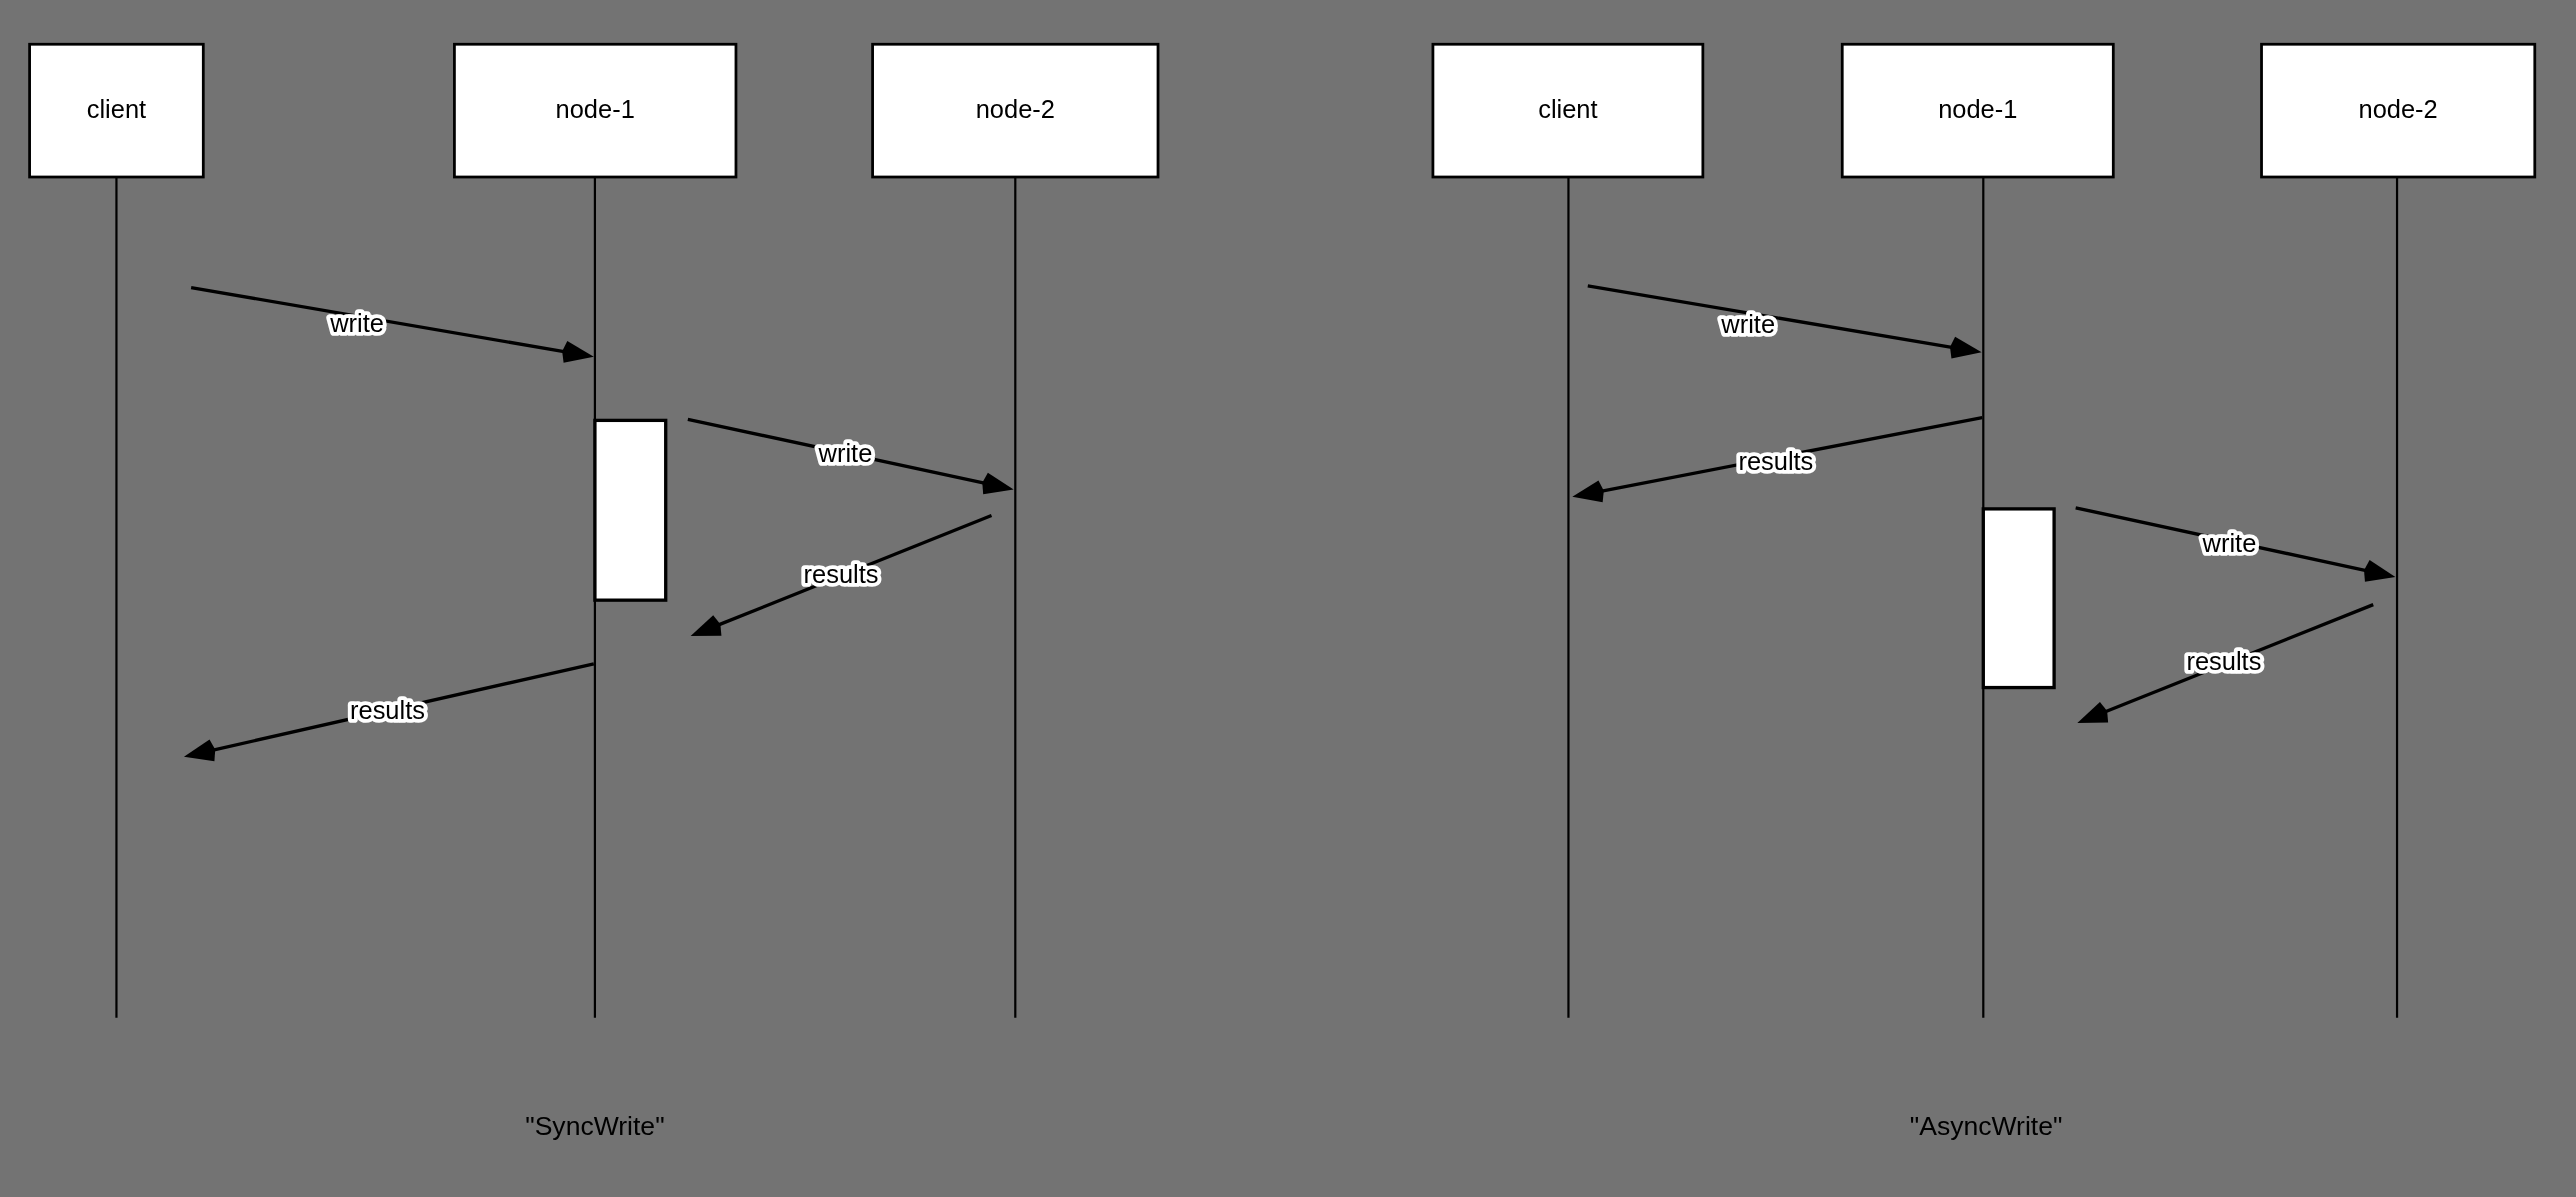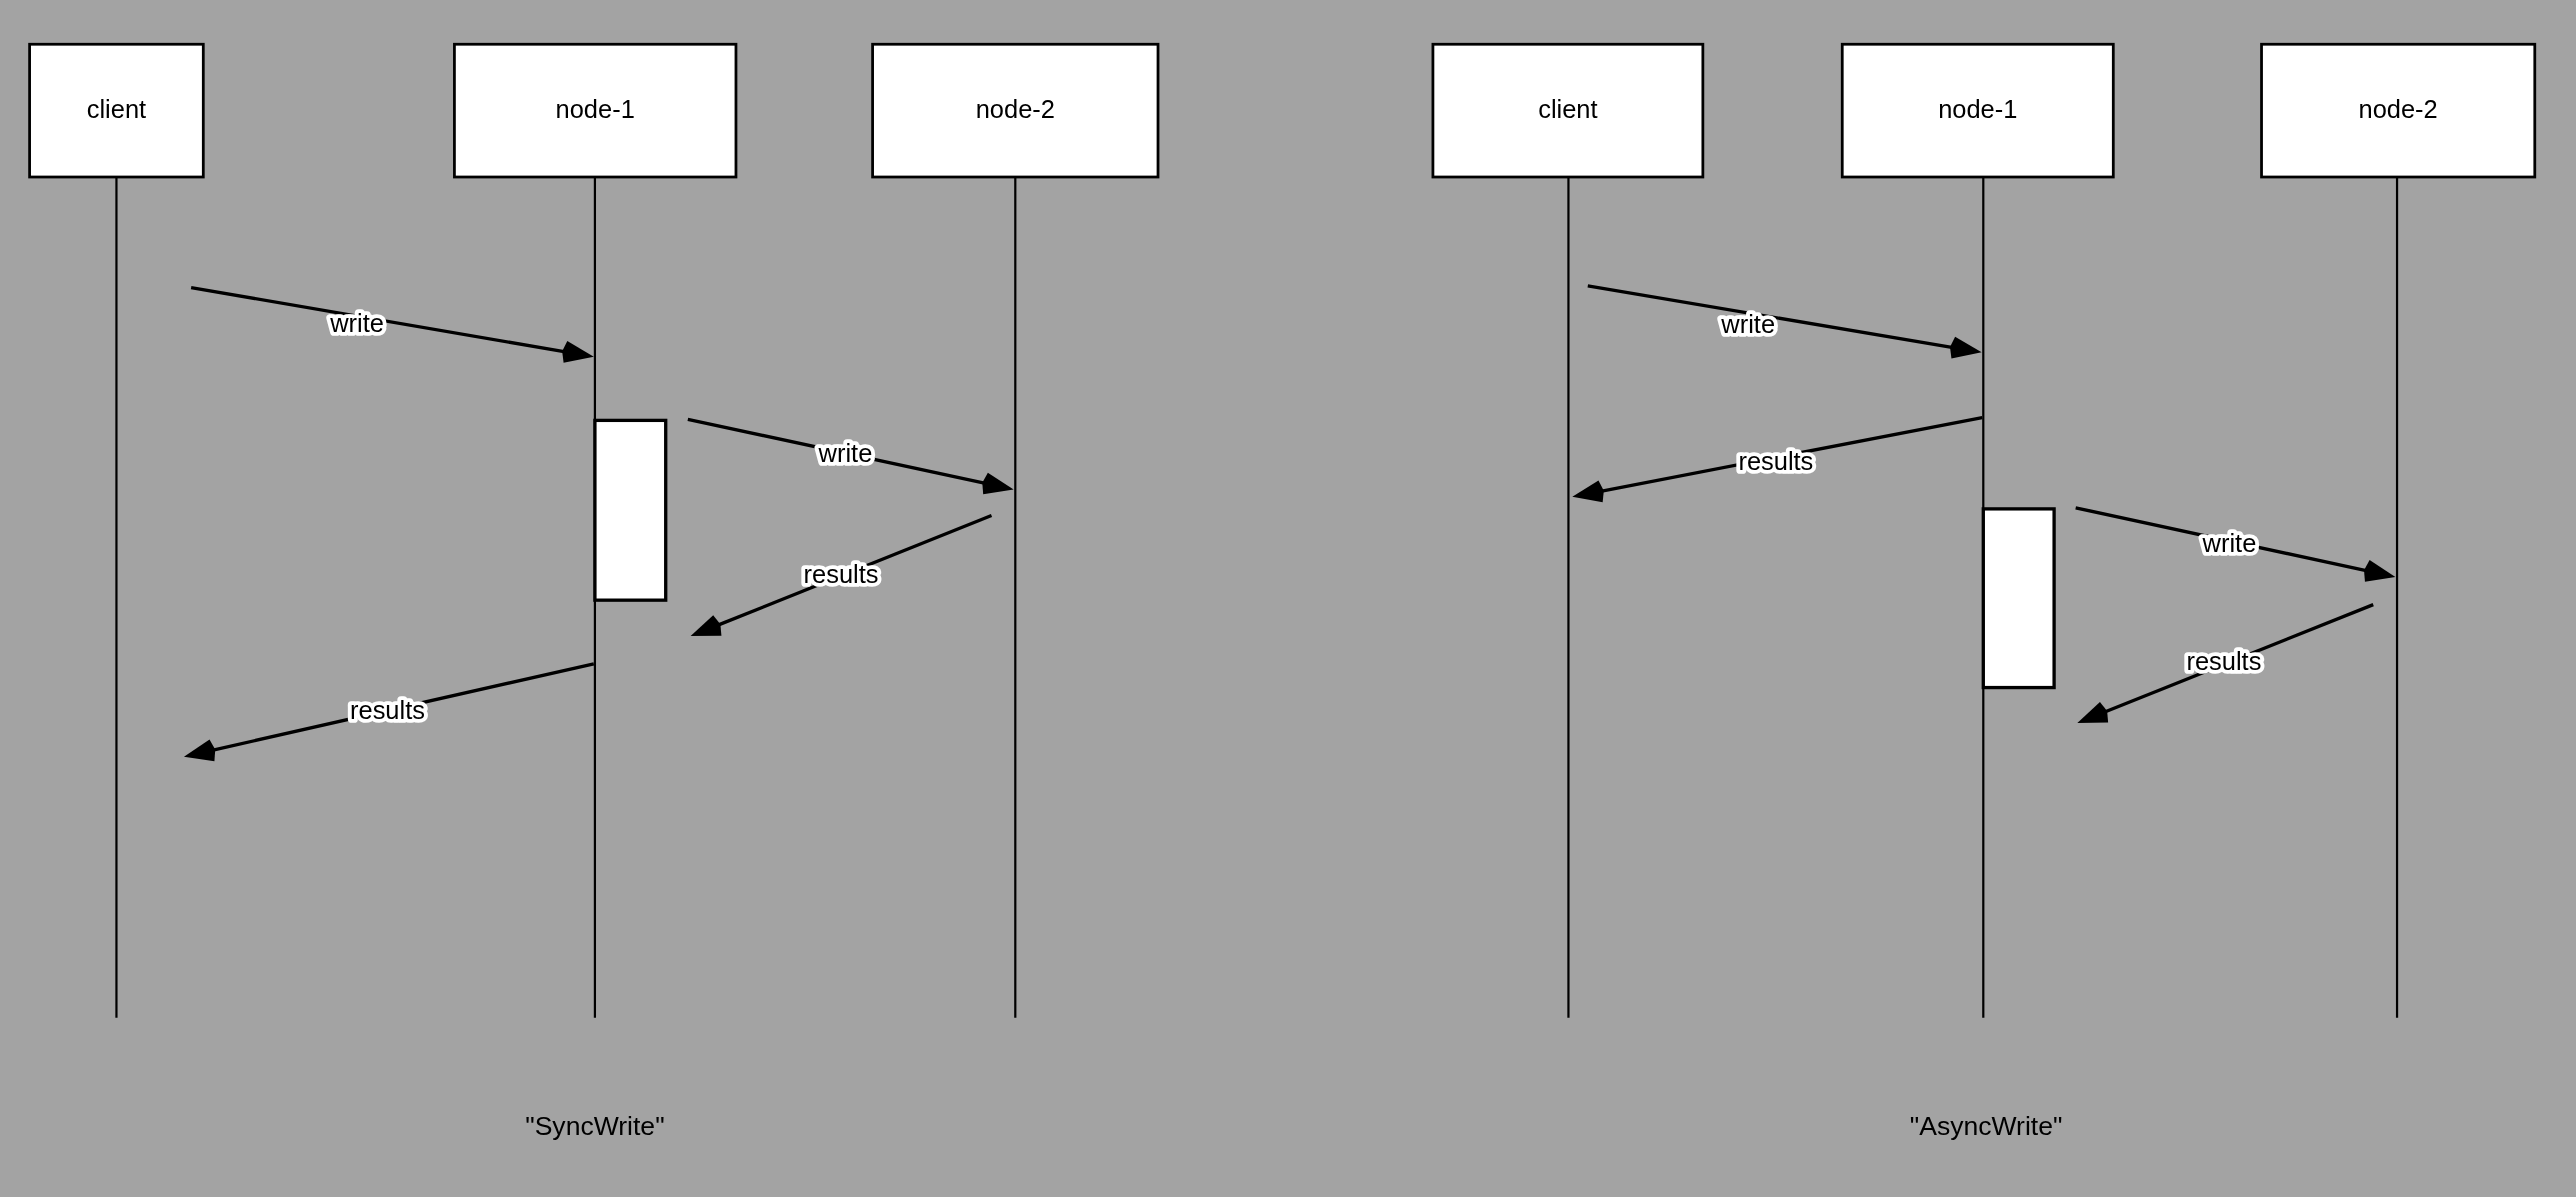--- a/index.html
+++ b/index.html
@@ -4,21 +4,21 @@
 <style>
   html, body {
     margin: 0;
     padding: 0;
     background: #ffffff;
   }
   #page {
     position: relative;
     width: 2576px;
     height: 1197px;
-    background: #a3a3a3;
+    background: #737373;
     overflow: hidden;
     font-family: "Liberation Sans", sans-serif;
   }
   svg.diagram-canvas {
     position: absolute;
     top: 0;
     left: 0;
     width: 2576px;
     height: 1197px;
     display: block;

